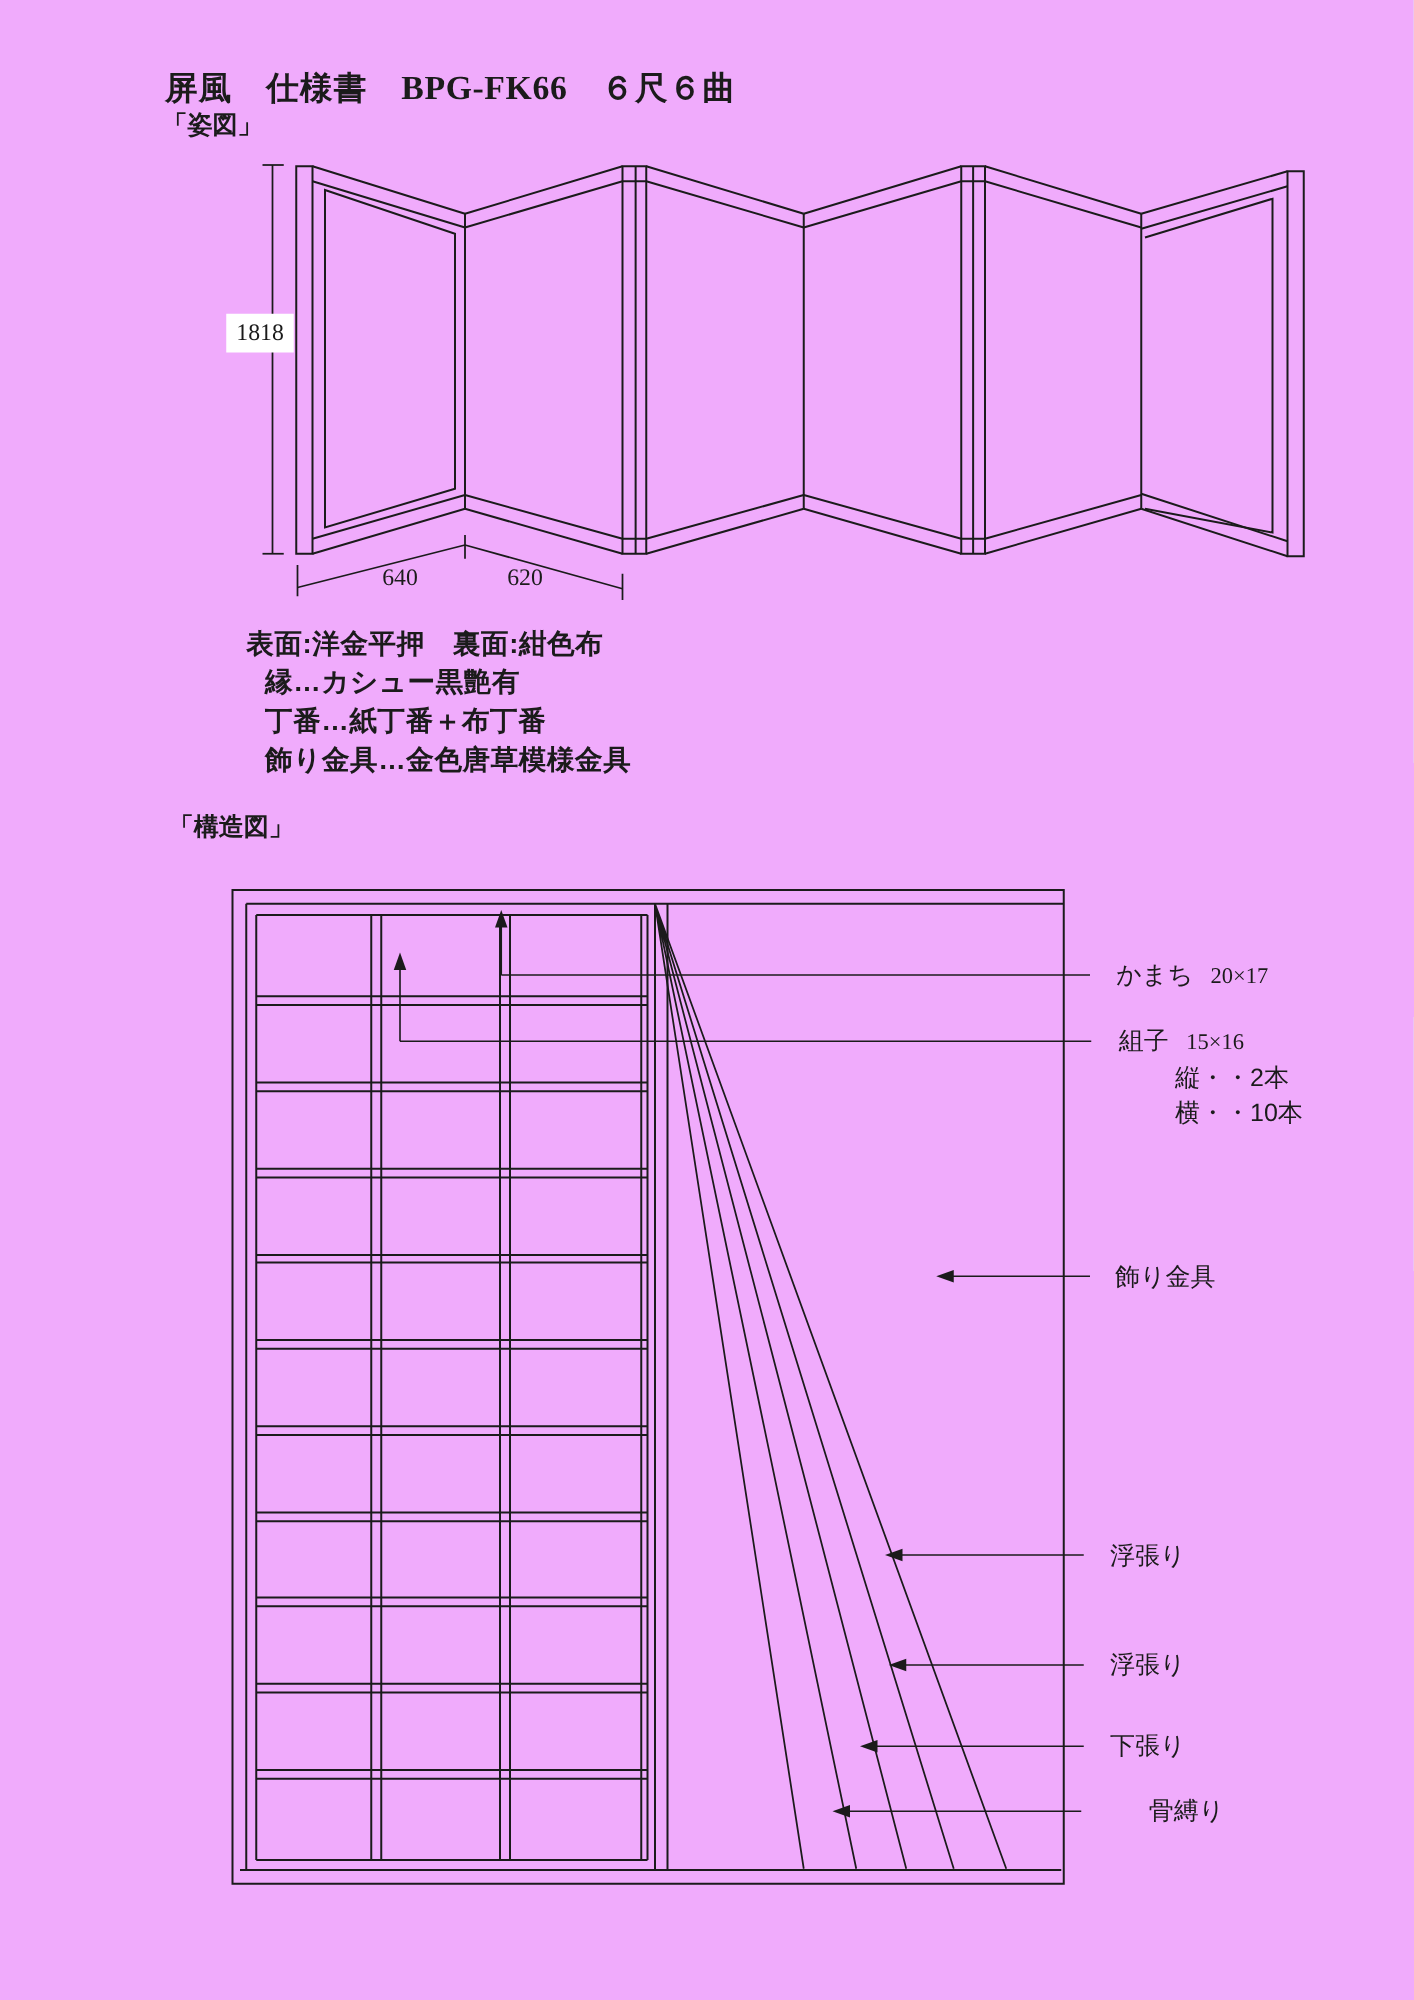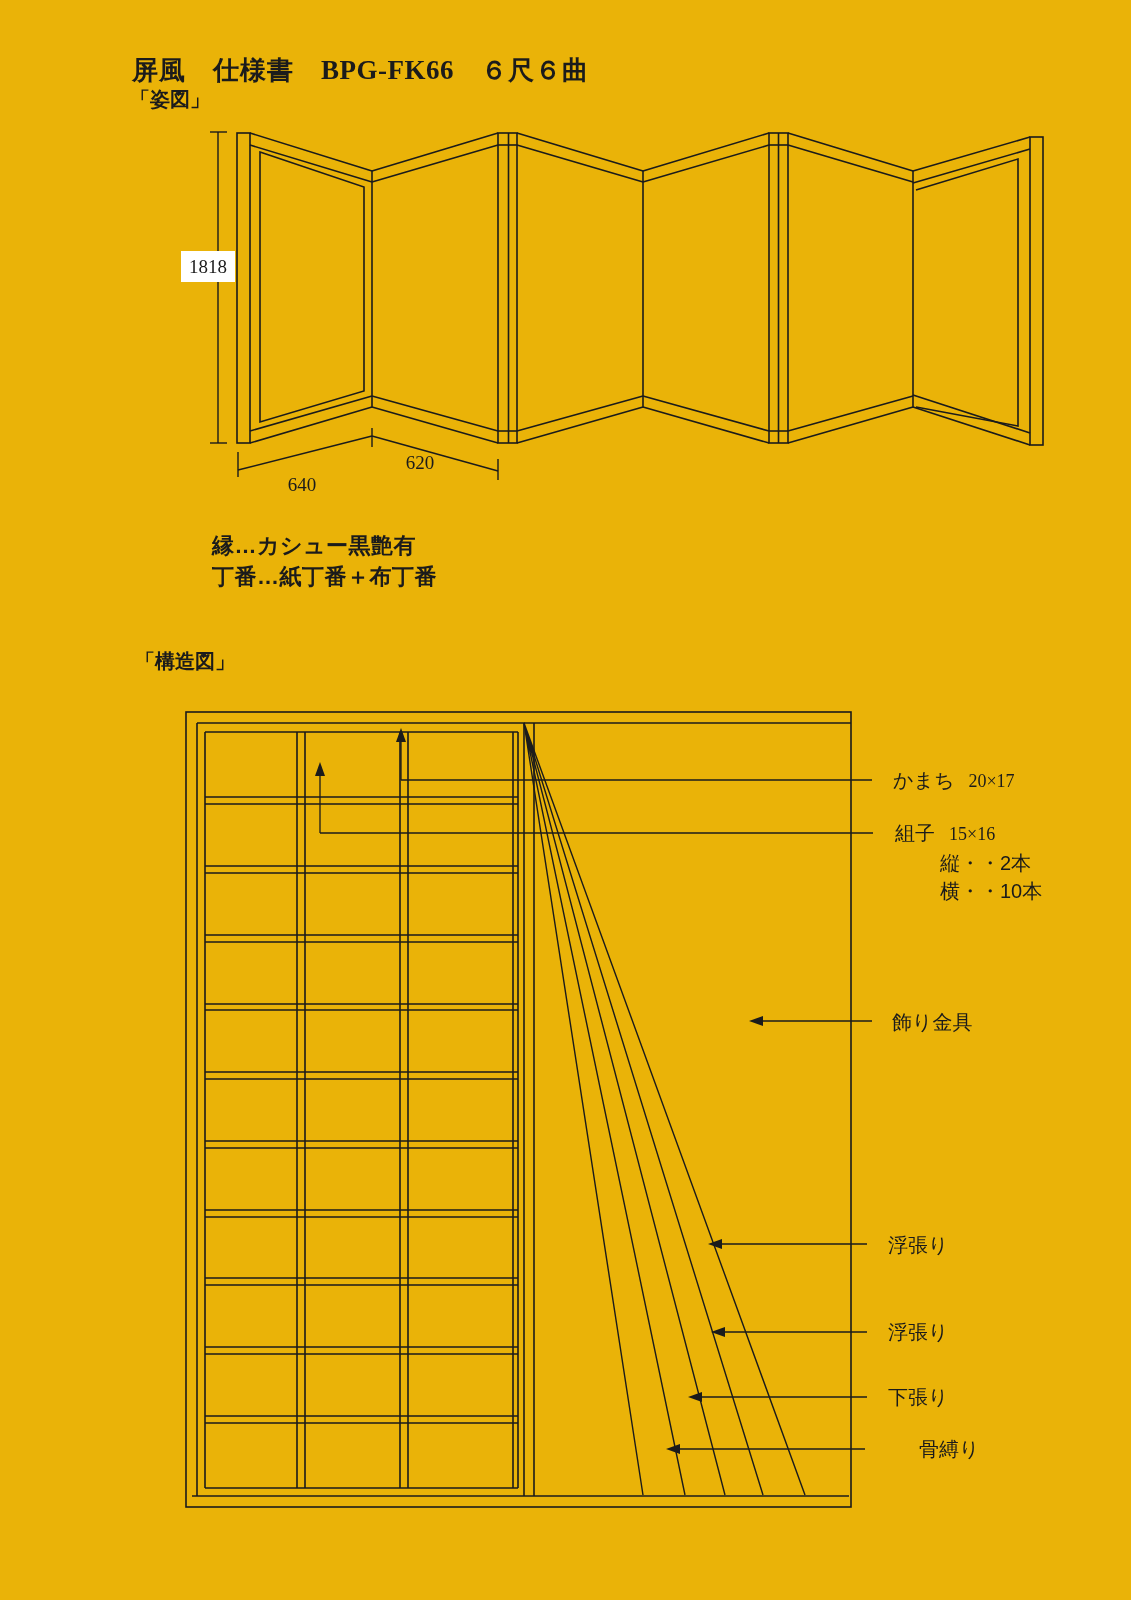--- a/index.html
+++ b/index.html
@@ -1,16 +1,16 @@
 <!DOCTYPE html>
 <html><head>
 <meta charset="utf-8">
 <style>
   html,body{margin:0;padding:0;background:#e8e8e8;}
-  #page{position:relative;width:1131px;height:1600px;background:#eab308;overflow:hidden;}
+  #page{position:relative;width:1131px;height:1600px;background:#f0abfc;overflow:hidden;}
   .abs{position:absolute;}
   .cjk{font-family:"Liberation Sans",sans-serif;color:#1b1b1b;}
   .num{font-family:"Liberation Serif",serif;color:#1b1b1b;}
   .title{font-size:26px;font-weight:600;letter-spacing:1px;white-space:nowrap;}
   .title .latin{font-family:"Liberation Serif",serif;font-size:27px;font-weight:600;letter-spacing:0.5px;}
   .heading{font-size:20px;font-weight:600;white-space:nowrap;}
   .mat{font-size:22px;font-weight:600;white-space:nowrap;letter-spacing:0.5px;}
   .slabel{font-size:20px;font-weight:500;white-space:nowrap;line-height:24px;}
   .slabel .size{font-family:"Liberation Serif",serif;font-size:18px;font-weight:400;margin-left:14px;}
   .dim{font-size:19px;line-height:27px;text-align:center;white-space:nowrap;}
@@ -152,25 +152,27 @@
     </g>
   </svg>
 
   <div class="abs cjk title" style="left:132px;top:53px;">
     <span>屏風　仕様書　</span><span class="latin">BPG-FK66</span><span>　６尺６曲</span>
   </div>
 
   <div class="abs cjk heading" style="left:130px;top:86px;">「姿図」</div>
 
   <div class="abs num dim masked" style="left:181px;top:251px;width:54px;">1818</div>
-  <div class="abs num dim" style="left:272px;top:449px;width:60px;margin-top:22px;">640</div>
+  <div class="abs num dim" style="left:290px;top:449px;width:60px;">640</div>
   <div class="abs num dim" style="left:390px;top:449px;width:60px;">620</div>
 
+  <div class="abs cjk mat" style="left:197px;top:500px;">表面:洋金平押　裏面:紺色布</div>
   <div class="abs cjk mat" style="left:212px;top:531px;">縁…カシュー黒艶有</div>
   <div class="abs cjk mat" style="left:212px;top:562px;">丁番…紙丁番＋布丁番</div>
+  <div class="abs cjk mat" style="left:212px;top:593px;">飾り金具…金色唐草模様金具</div>
 
   <div class="abs cjk heading" style="left:135px;top:648px;">「構造図」</div>
 
   <div class="abs cjk slabel" style="left:893px;top:768px;">
     <span>かまち</span><span class="size">20×17</span>
   </div>
 
   <div class="abs cjk slabel" style="left:895px;top:821px;">
     <span>組子</span><span class="size">15×16</span>
   </div>

